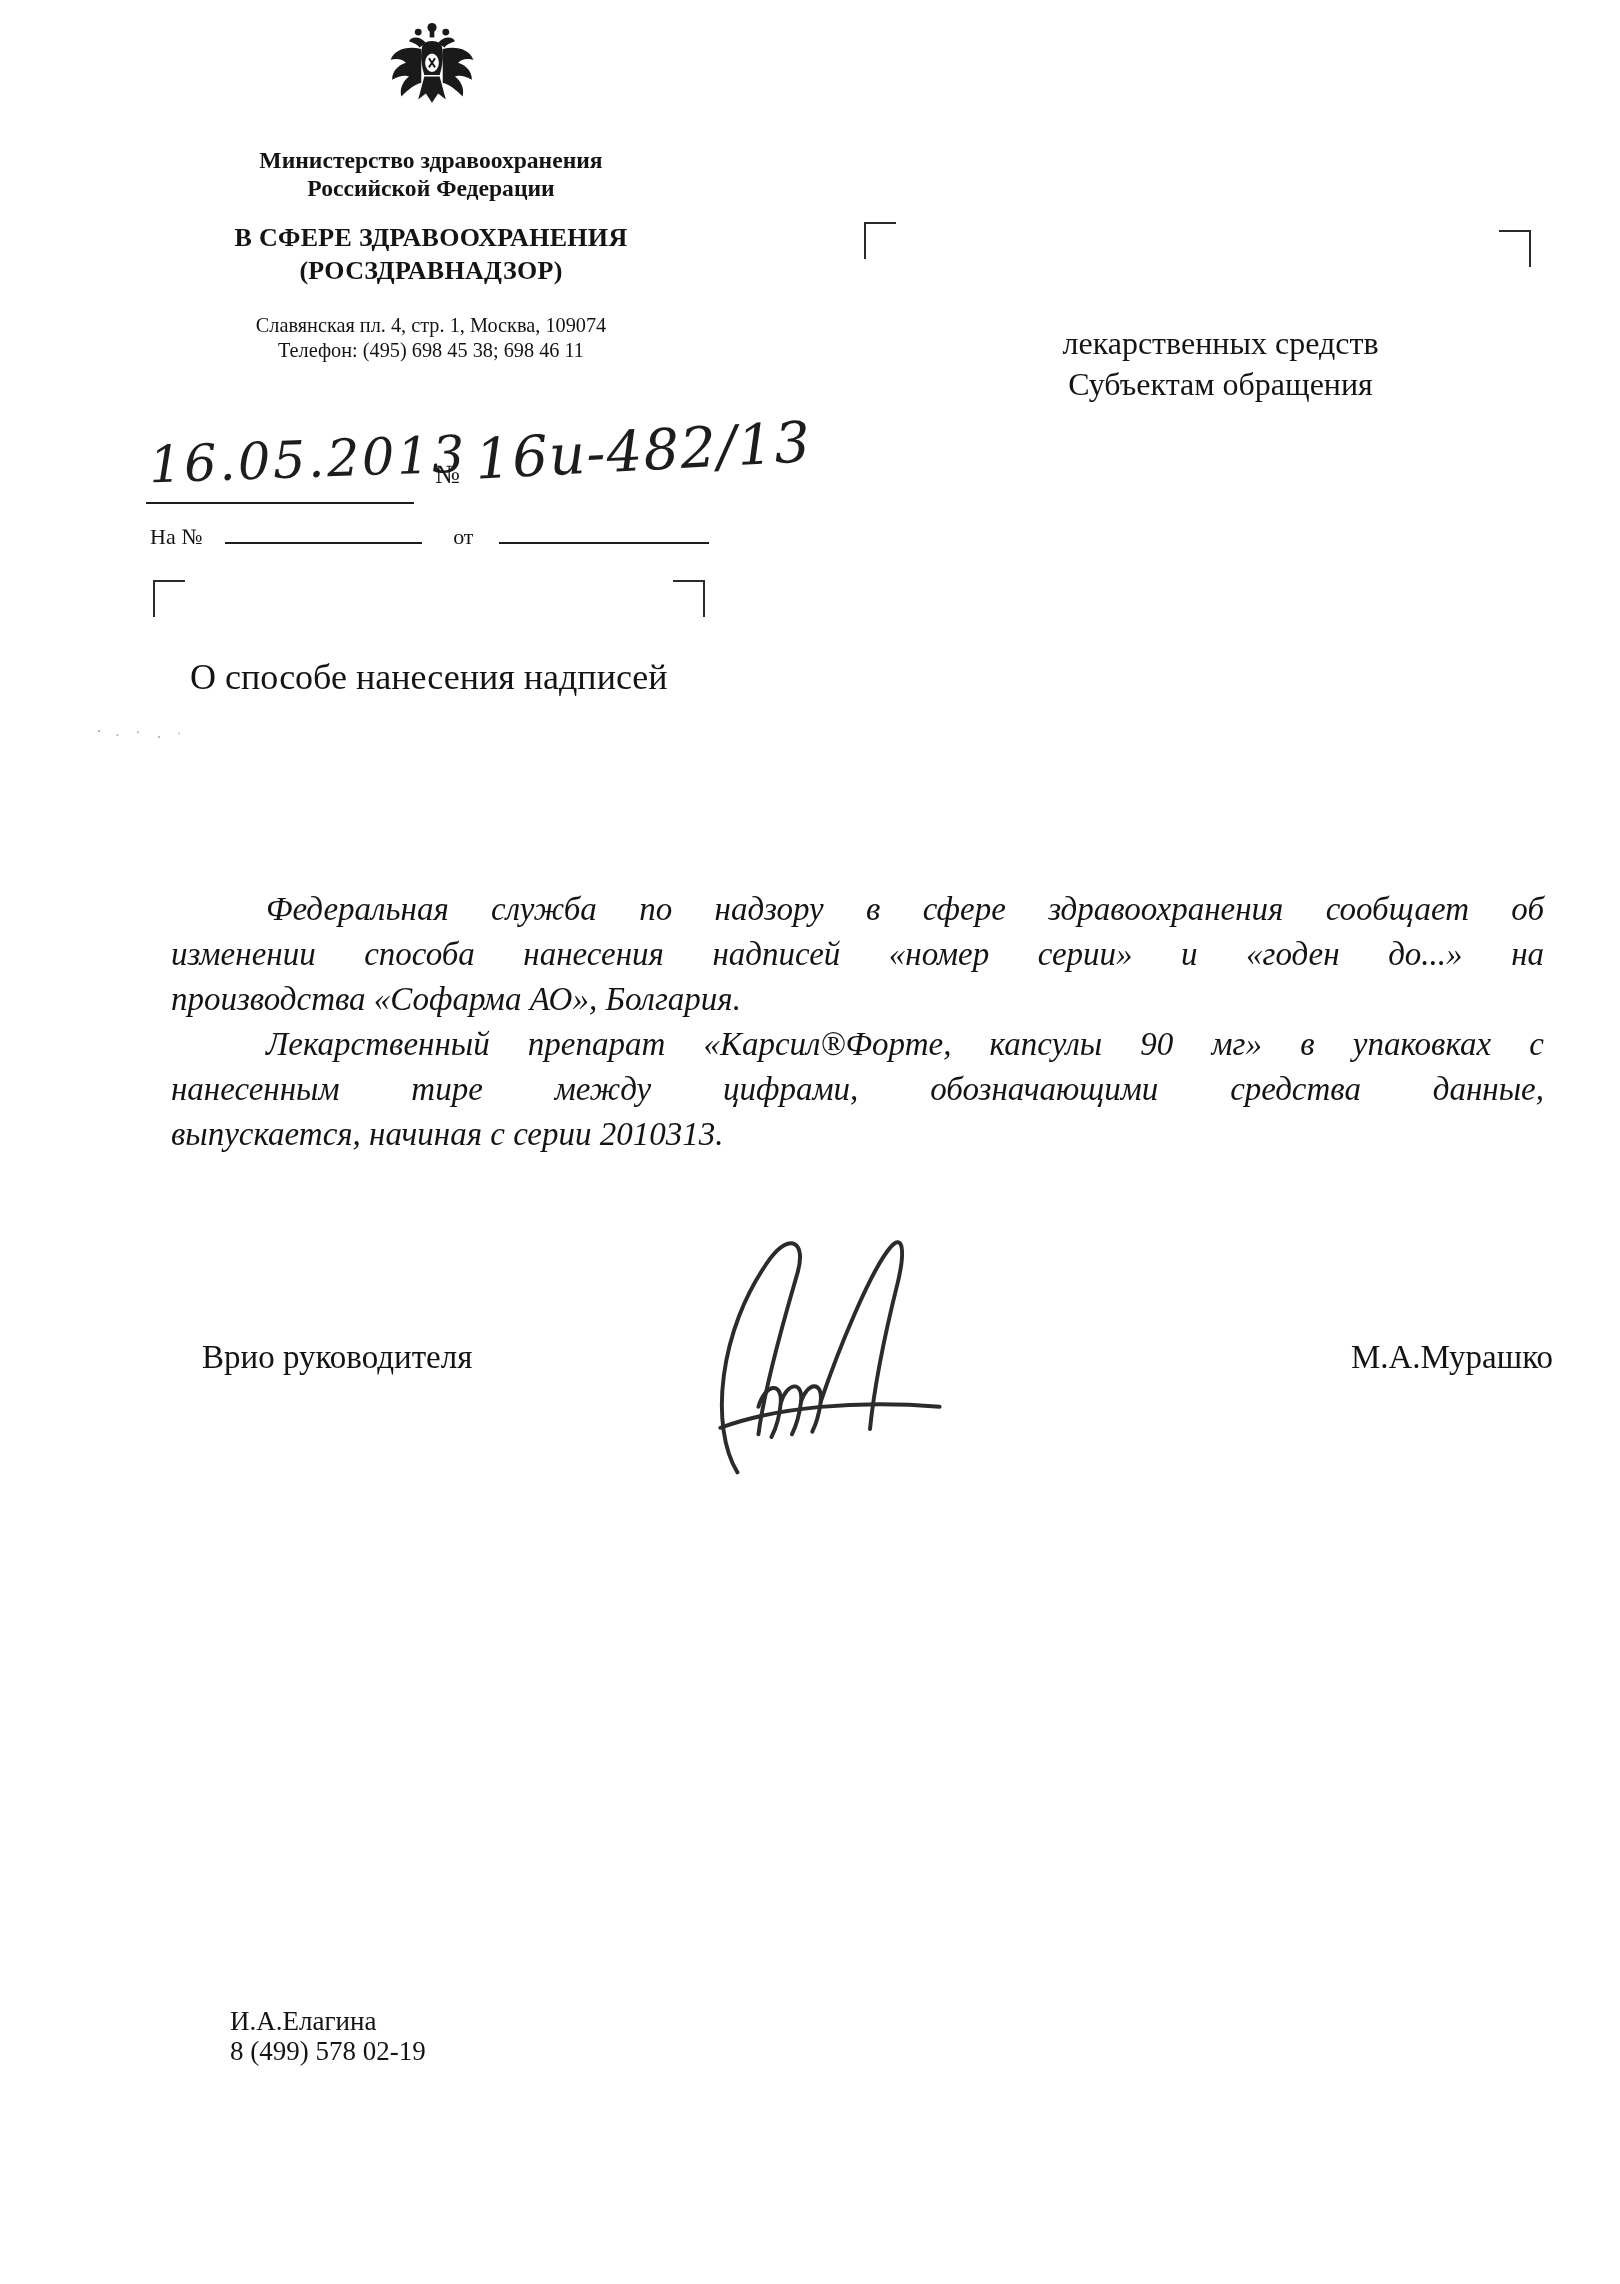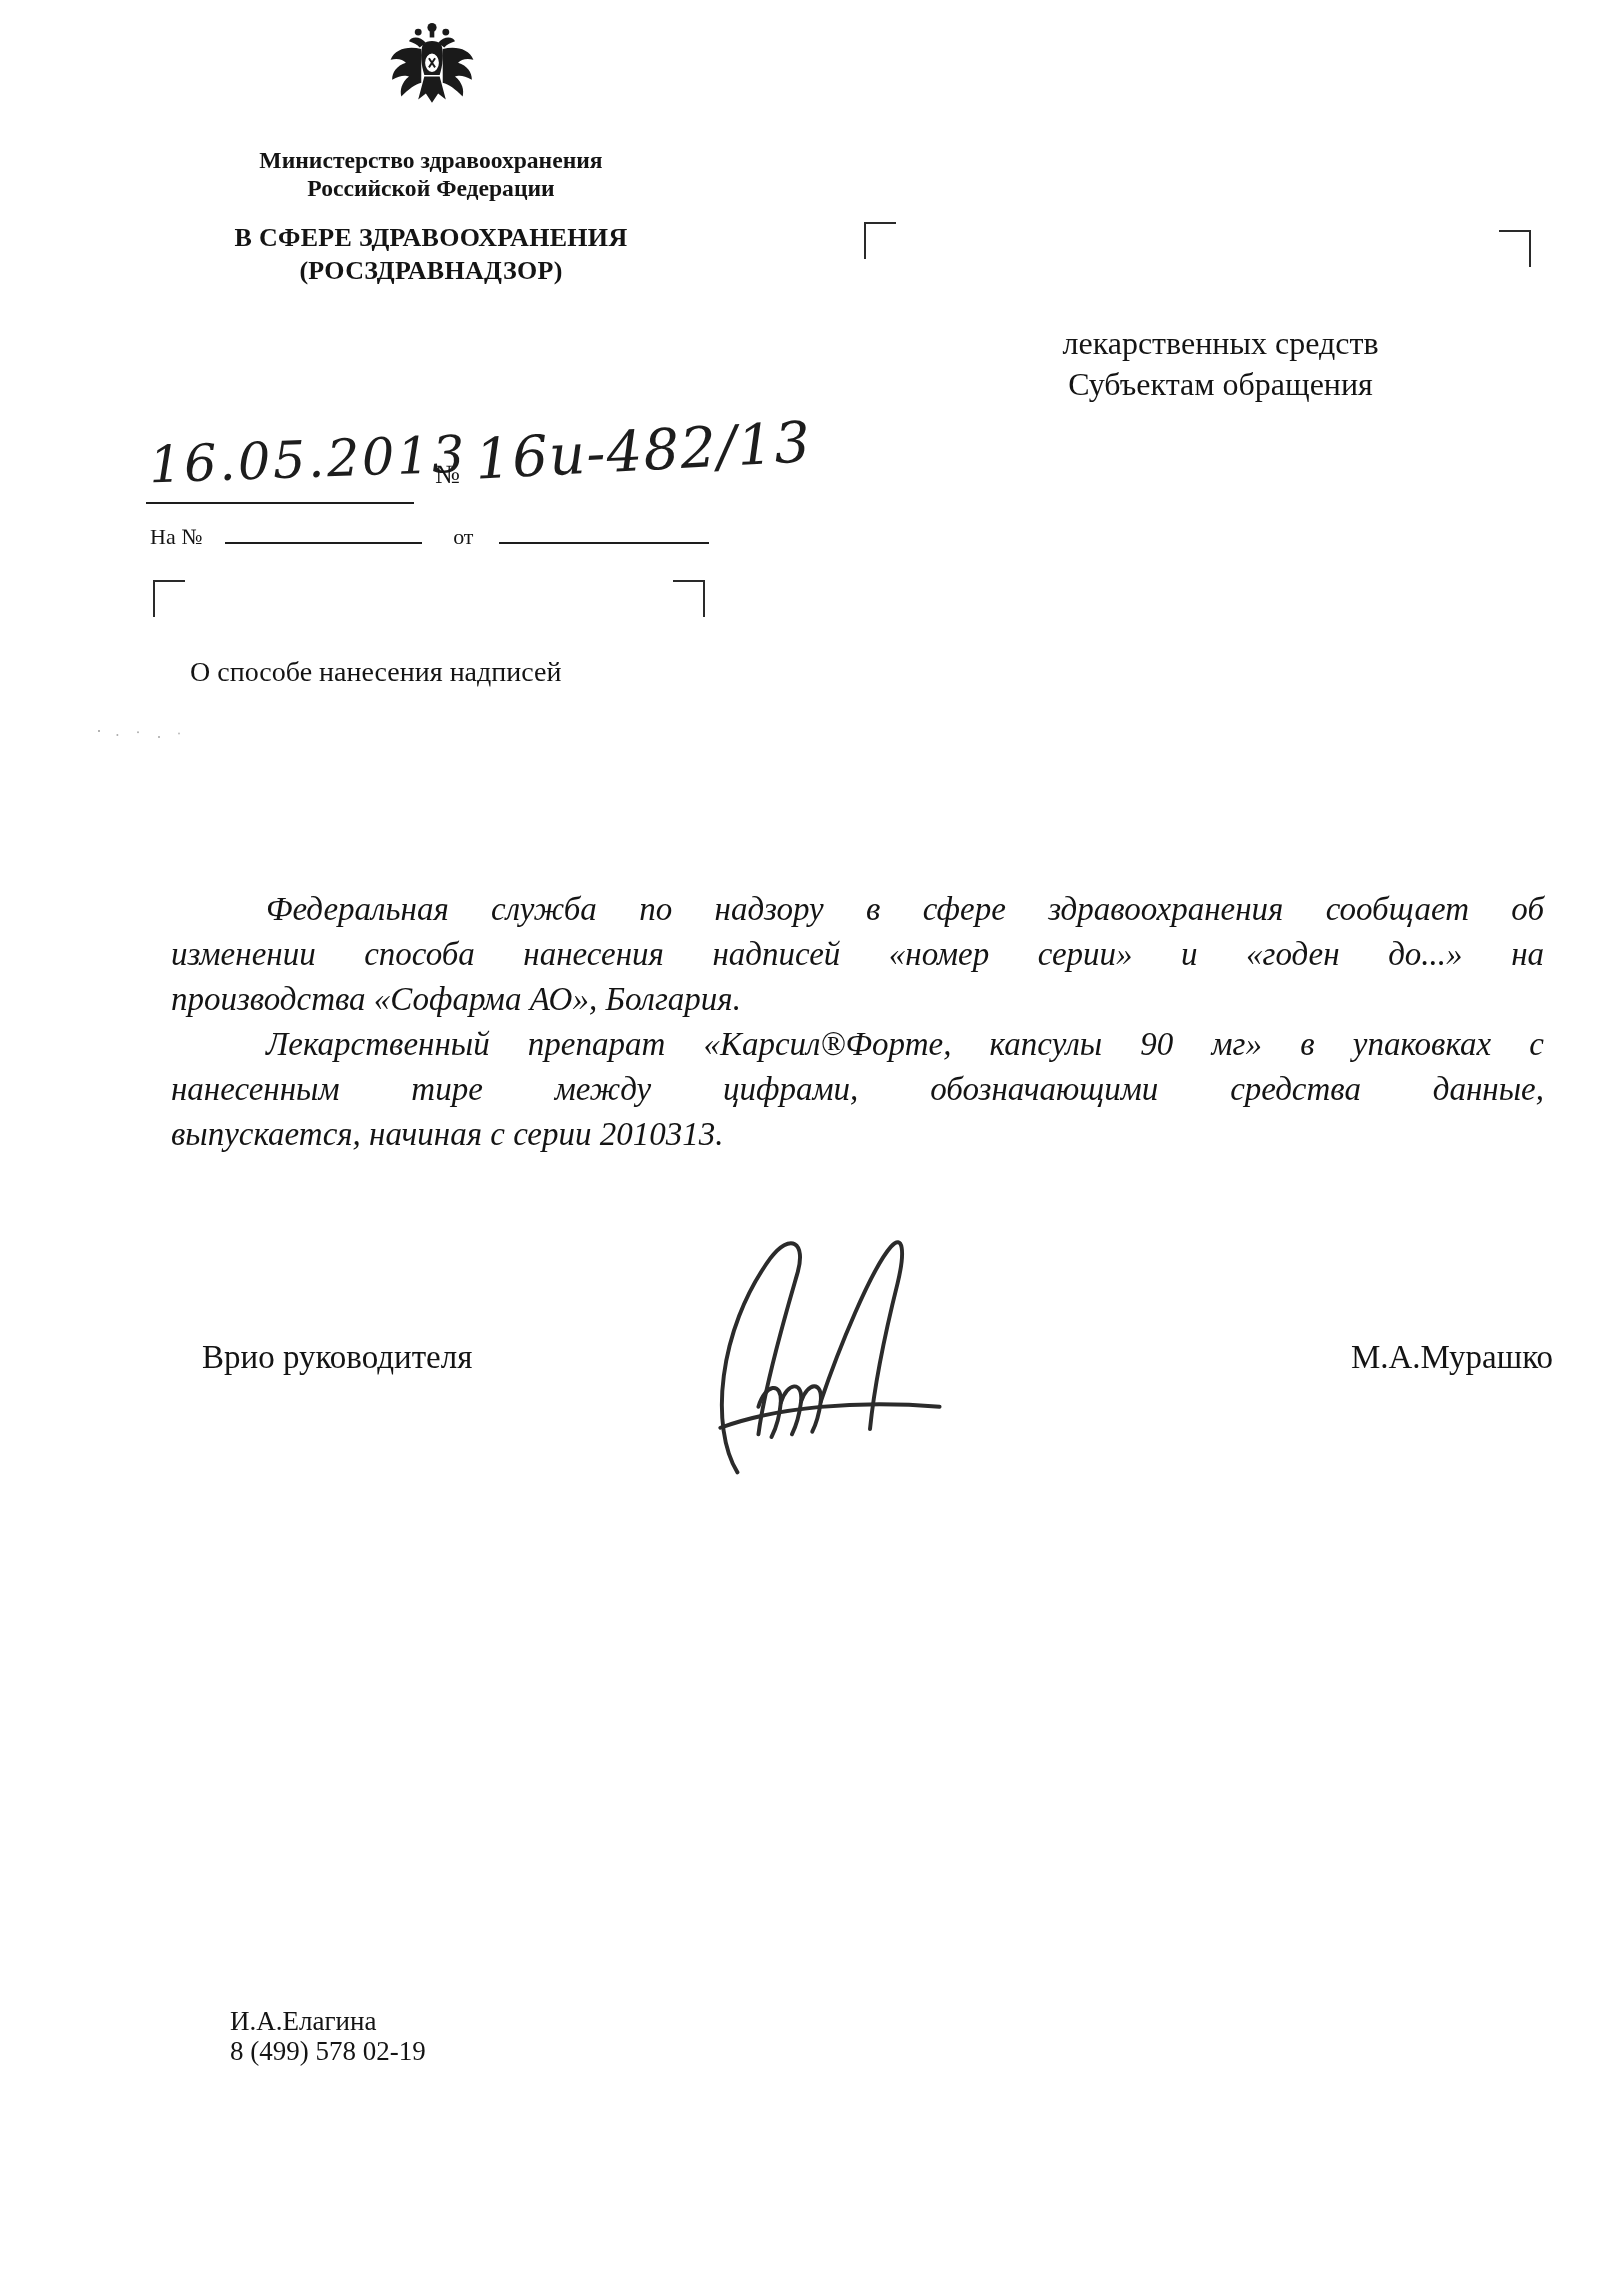--- a/index.html
+++ b/index.html
@@ -25,21 +25,21 @@
   .date{position:absolute;left:2.6px;top:5.3px;font-size:51px;transform:rotate(-2deg);letter-spacing:2.6px;}
   .dateline{position:absolute;left:0;top:77px;width:268px;height:0;border-bottom:2.6px solid #1d1d1d;}
   .nosign{position:absolute;left:289px;top:35px;font-size:26px;}
   .num{position:absolute;left:329px;top:-6.6px;font-size:56px;transform:rotate(-3deg);letter-spacing:1.3px;}
 
   .narow{position:absolute;left:150px;top:520px;font-size:22px;}
   .blank{display:inline-block;height:22px;border-bottom:2px solid #1d1d1d;vertical-align:baseline;}
   .b1{width:197px;margin-left:17px;margin-right:26px;}
   .b2{width:210px;margin-left:19.7px;}
 
-  .subject{position:absolute;left:190px;top:656px;font-size:28px;}
+  .subject{position:absolute;left:190px;top:656px;font-size:36px;}
 
   .noise{position:absolute;left:98px;top:730px;width:2px;height:2px;background:#9a9a9a;border-radius:50%;
          box-shadow:18.4px 3.9px 0 #ababab,39px 1.3px 0 #b0b0b0,60px 5.9px 0 #a5a5a5,80px 2.6px 0 #bdbdbd;}
 
   .body-text{position:absolute;left:171px;top:887px;width:1373px;font-style:italic;}
   .line{font-size:33px;line-height:45px;text-align:justify;text-align-last:justify;}
   .line.first{text-indent:95px;}
   .line.last{text-align-last:left;}
 
   .sigrow{position:absolute;left:190px;top:1339px;width:1363px;height:47px;font-size:33px;}
@@ -73,20 +73,24 @@
   </svg>
 
   <div class="lh">
     <div class="ministry">
       <div>Министерство здравоохранения</div>
       <div>Российской Федерации</div>
     </div>
     <div class="agency">
       <div>В СФЕРЕ ЗДРАВООХРАНЕНИЯ</div>
       <div>(РОСЗДРАВНАДЗОР)</div>
+    </div>
+    <div class="addr">
+      <div>Славянская пл. 4, стр. 1, Москва, 109074</div>
+      <div>Телефон: (495) 698 45 38; 698 46 11</div>
     </div>
   </div>
 
   <div class="mark l" style="left:864px;top:222px"></div>
   <div class="mark r" style="left:1499px;top:230px"></div>
   <div class="mark l" style="left:153px;top:580px"></div>
   <div class="mark r" style="left:673px;top:580px"></div>
 
   <div class="recipient">
     <div>лекарственных средств</div>

